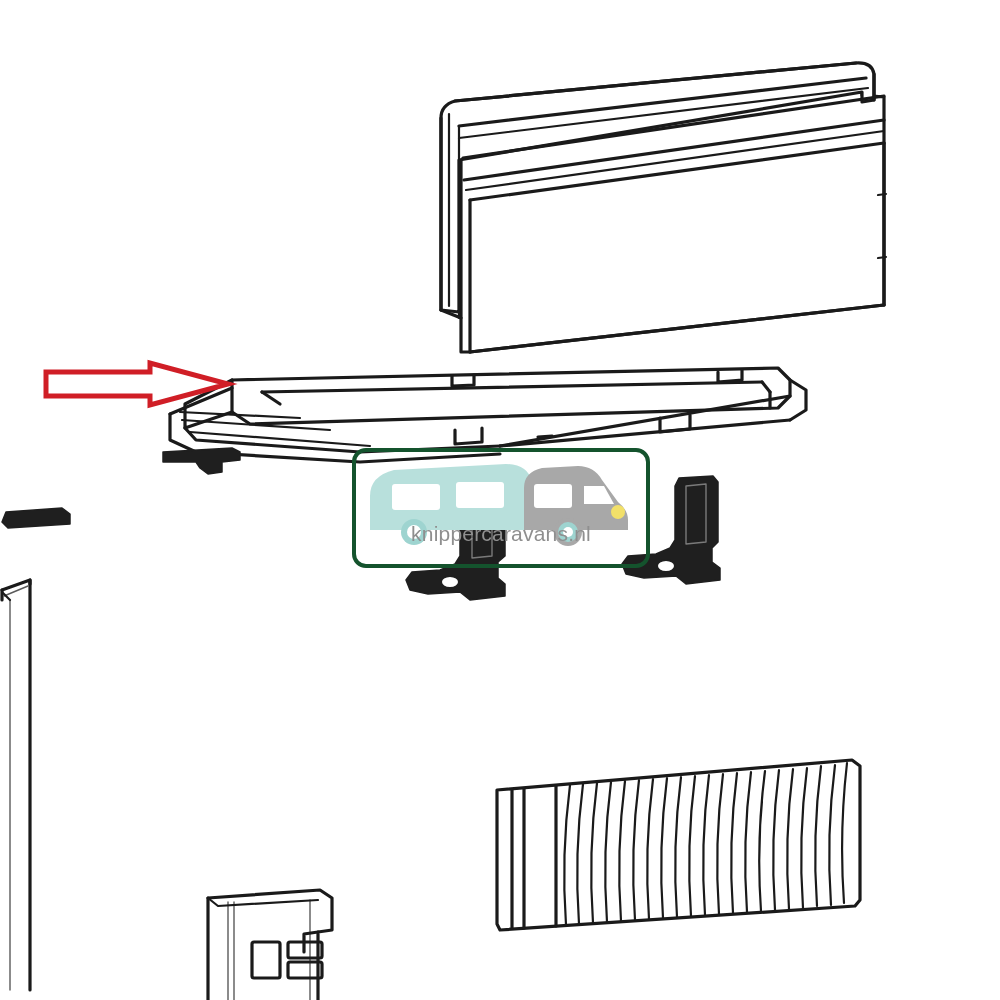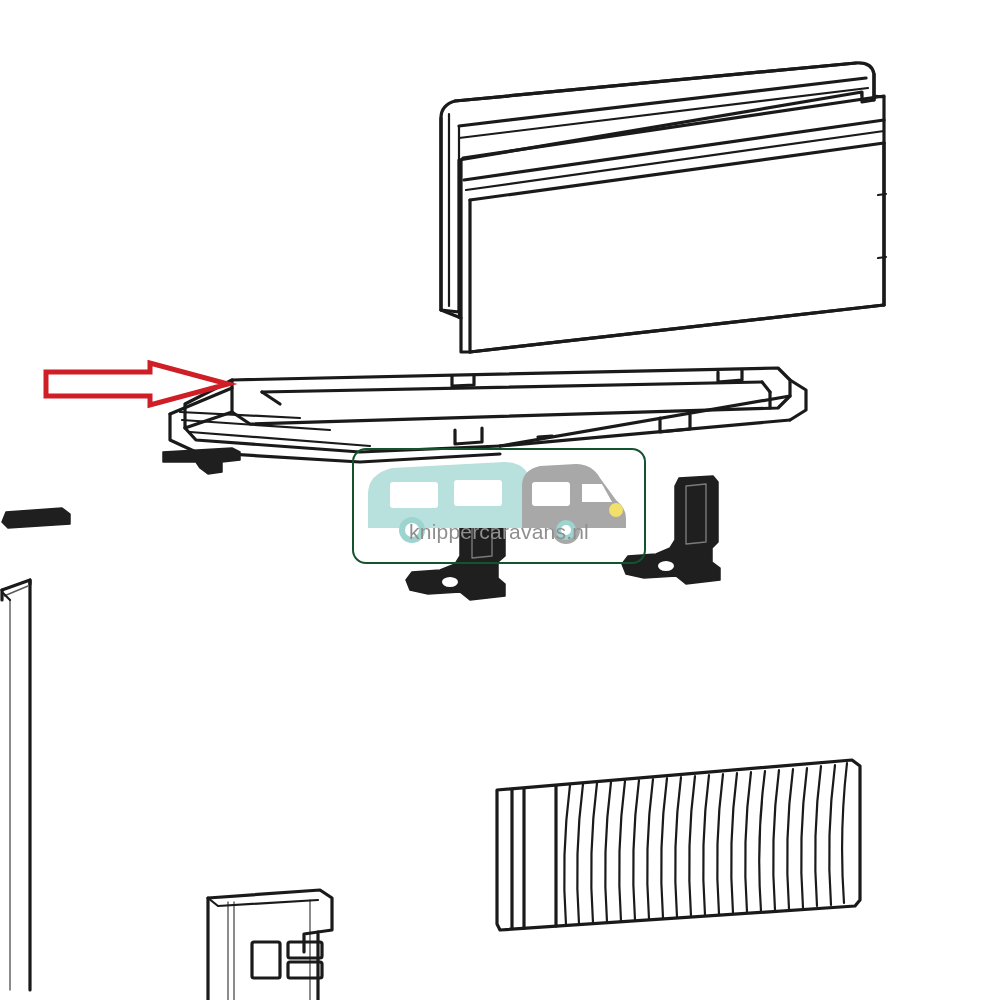--- a/index.html
+++ b/index.html
@@ -64,21 +64,21 @@
     stroke-width: 5;
     stroke-linejoin: miter;
   }
   
   #watermark {
     position: absolute;
     left: 352px;
     top: 448px;
     width: 290px;
     height: 112px;
-    border: 2px solid #14532d;
+    border: 4px solid #14532d;
     border-radius: 14px;
     background: transparent;
     pointer-events: none;
   }
   #watermark-svg {
     position: absolute;
     left: 0;
     top: 0;
     width: 290px;
     height: 112px;

